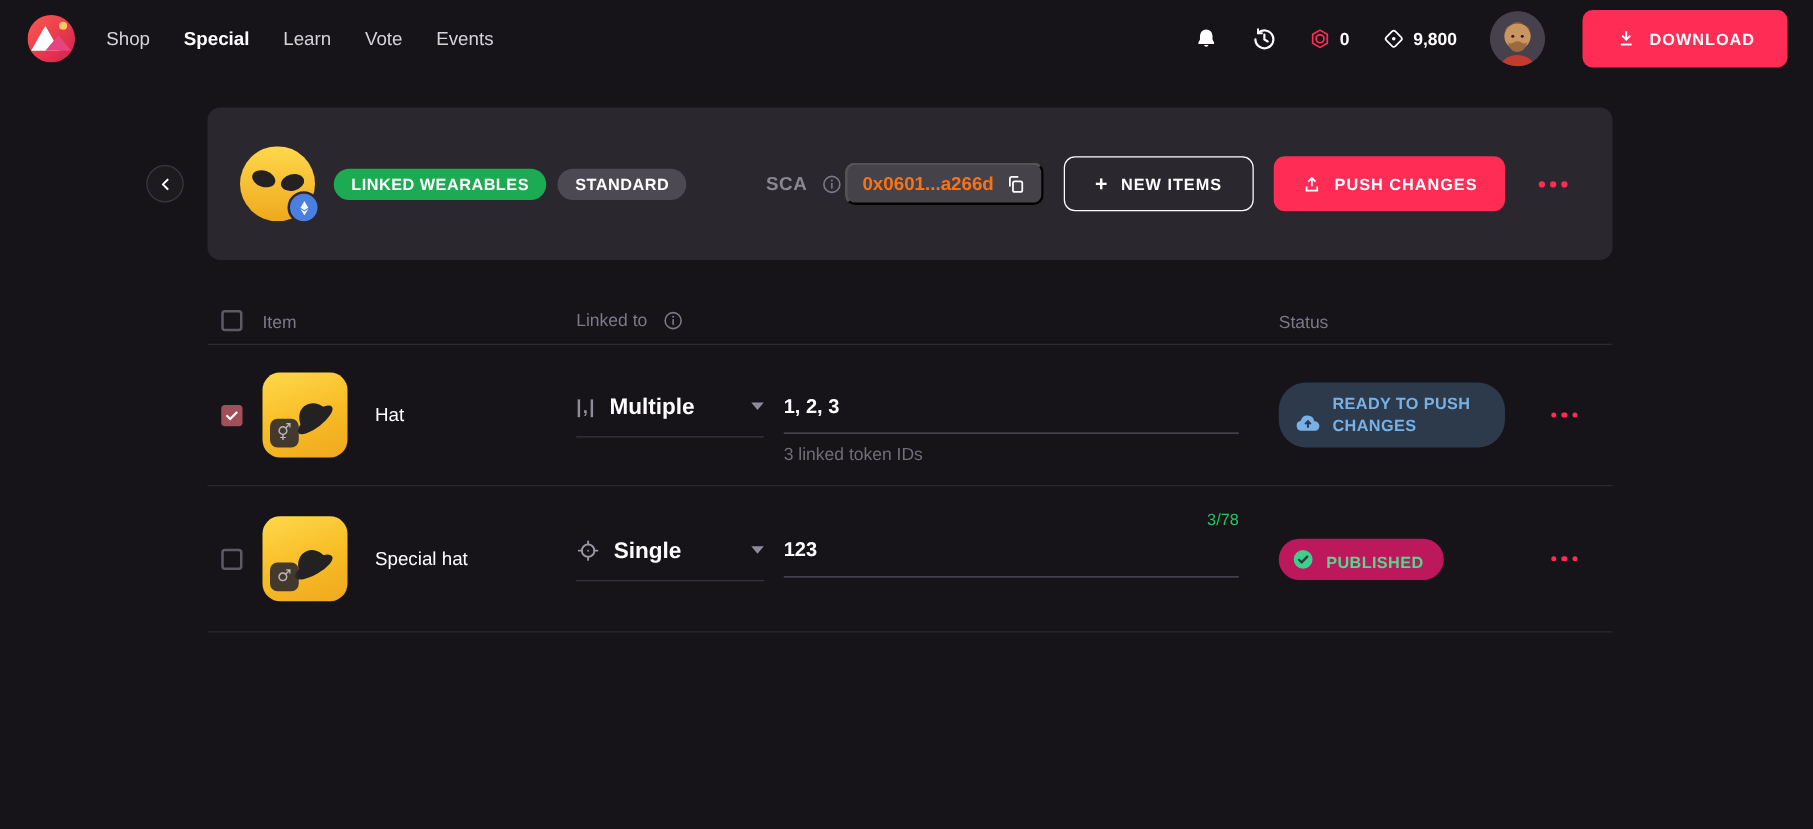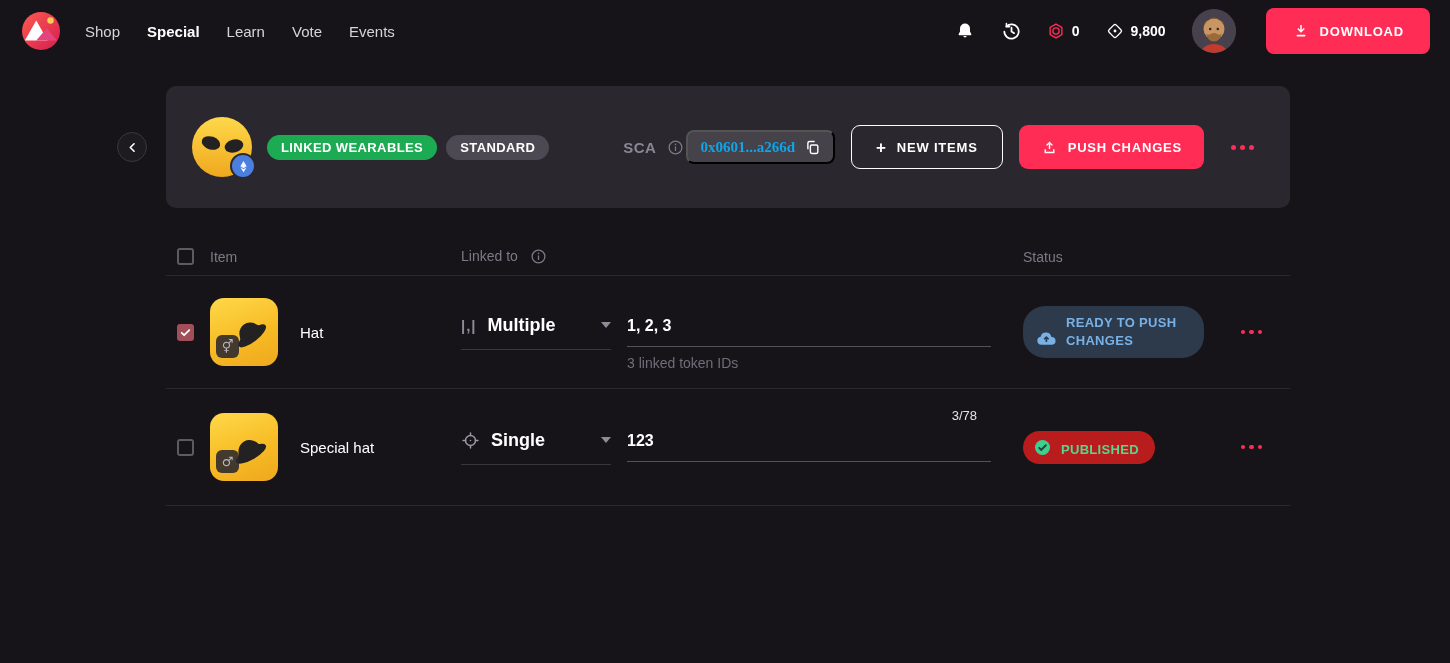--- a/index.html
+++ b/index.html
@@ -46,21 +46,21 @@
   .title-block { margin-left:15px; display:flex; flex-direction:column; gap:8px; }
   .coll-title { font-size:33px; font-weight:600; line-height:1.05; letter-spacing:.2px; }
   .badge-row { display:flex; gap:9px; }
   .pill { font-size:13px; font-weight:bold; letter-spacing:.4px; padding:5px 14px; border-radius:999px; color:#fff; }
   .pill.green { background:#1cab53; }
   .pill.gray  { background:#4c4952; }
   .sca-group { margin-left:auto; display:flex; align-items:center; gap:11px; color:#8a8692; }
   .sca-label { font-size:15px; font-weight:bold; letter-spacing:.5px; }
   .addr-chip {
     margin-left:2px; background:#45424a; border-radius:8px; height:34px; padding:0 12px;
-    display:flex; align-items:center; gap:9px; font-size:15px; font-weight:bold; color:#0ea5e9; cursor:pointer;font-family:Liberation Serif, serif;
+    display:flex; align-items:center; gap:9px; font-size:15px; font-weight:bold; color:#f97316; cursor:pointer;
   }
   .btn-outline {
     margin-left:16px; height:44px; padding:0 24px; background:transparent; color:#fff;
     border:1px solid #fff; border-radius:9px; font-size:13px; font-weight:bold; letter-spacing:.8px;
     display:flex; align-items:center; gap:10px; cursor:pointer; font-family:inherit;
   }
   .btn-primary {
     margin-left:16px; height:44px; padding:0 22px; background:#ff2d55; color:#fff;
     border:none; border-radius:9px; font-size:13px; font-weight:bold; letter-spacing:.8px;
     display:flex; align-items:center; gap:10px; cursor:pointer; font-family:inherit;
@@ -101,25 +101,25 @@
   .mode-select { width:150px; display:flex; align-items:center; gap:11px; padding-bottom:13px;
     border-bottom:1px solid #39363f; cursor:pointer; background:none; border-top:none; border-left:none; border-right:none; font-family:inherit; }
   .mode-glyph { color:#8f8b98; font-size:15px; font-weight:bold; letter-spacing:1px; }
   .mode-ico { color:#9b97a3; width:19px; height:19px; flex:none; }
   .mode-label { font-size:18px; font-weight:bold; color:#fff; }
   .mode-caret { margin-left:auto; width:0; height:0; border-left:5px solid transparent; border-right:5px solid transparent; border-top:6px solid #8f8b98; }
   .cell-input { margin-left:16px; width:364px; position:relative; }
   .token-input { width:100%; background:transparent; border:none; border-bottom:1px solid #55515c;
     color:#fff; font-size:16px; font-weight:600; font-family:inherit; padding:0 0 11px 0; outline:none; }
   .helper { position:absolute; top:calc(100% + 8px); left:0; color:#716d79; font-size:14px; }
-  .counter { position:absolute; bottom:calc(100% + 9px); right:14px; color:#e5e5e5; font-size:13px; }
+  .counter { position:absolute; bottom:calc(100% + 9px); right:0; color:#22c55e; font-size:13px; }
   .cell-status { margin-left:32px; width:190px; }
   .status-badge { display:inline-flex; align-items:flex-end; gap:9px; border-radius:22px; font-size:13px; font-weight:bold; letter-spacing:.3px; }
   .status-badge.info { background:#2c3a4c; color:#78b1e6; padding:8px 16px 8px 12px; max-width:181px; line-height:1.35; }
-  .status-badge.success { background:#b91c1c; color:#58d68f; padding:7px 16px 7px 10px; }
+  .status-badge.success { background:#be185d; color:#58d68f; padding:7px 16px 7px 10px; }
   .row-dots { margin-left:auto; margin-right:28px; }
   .row-dots i { width:4.5px; height:4.5px; }
 </style>
 </head>
 <body>
 
 <header class="topbar">
   <span class="logo">
     <svg viewBox="0 0 40 40" width="38" height="38">
       <defs>

